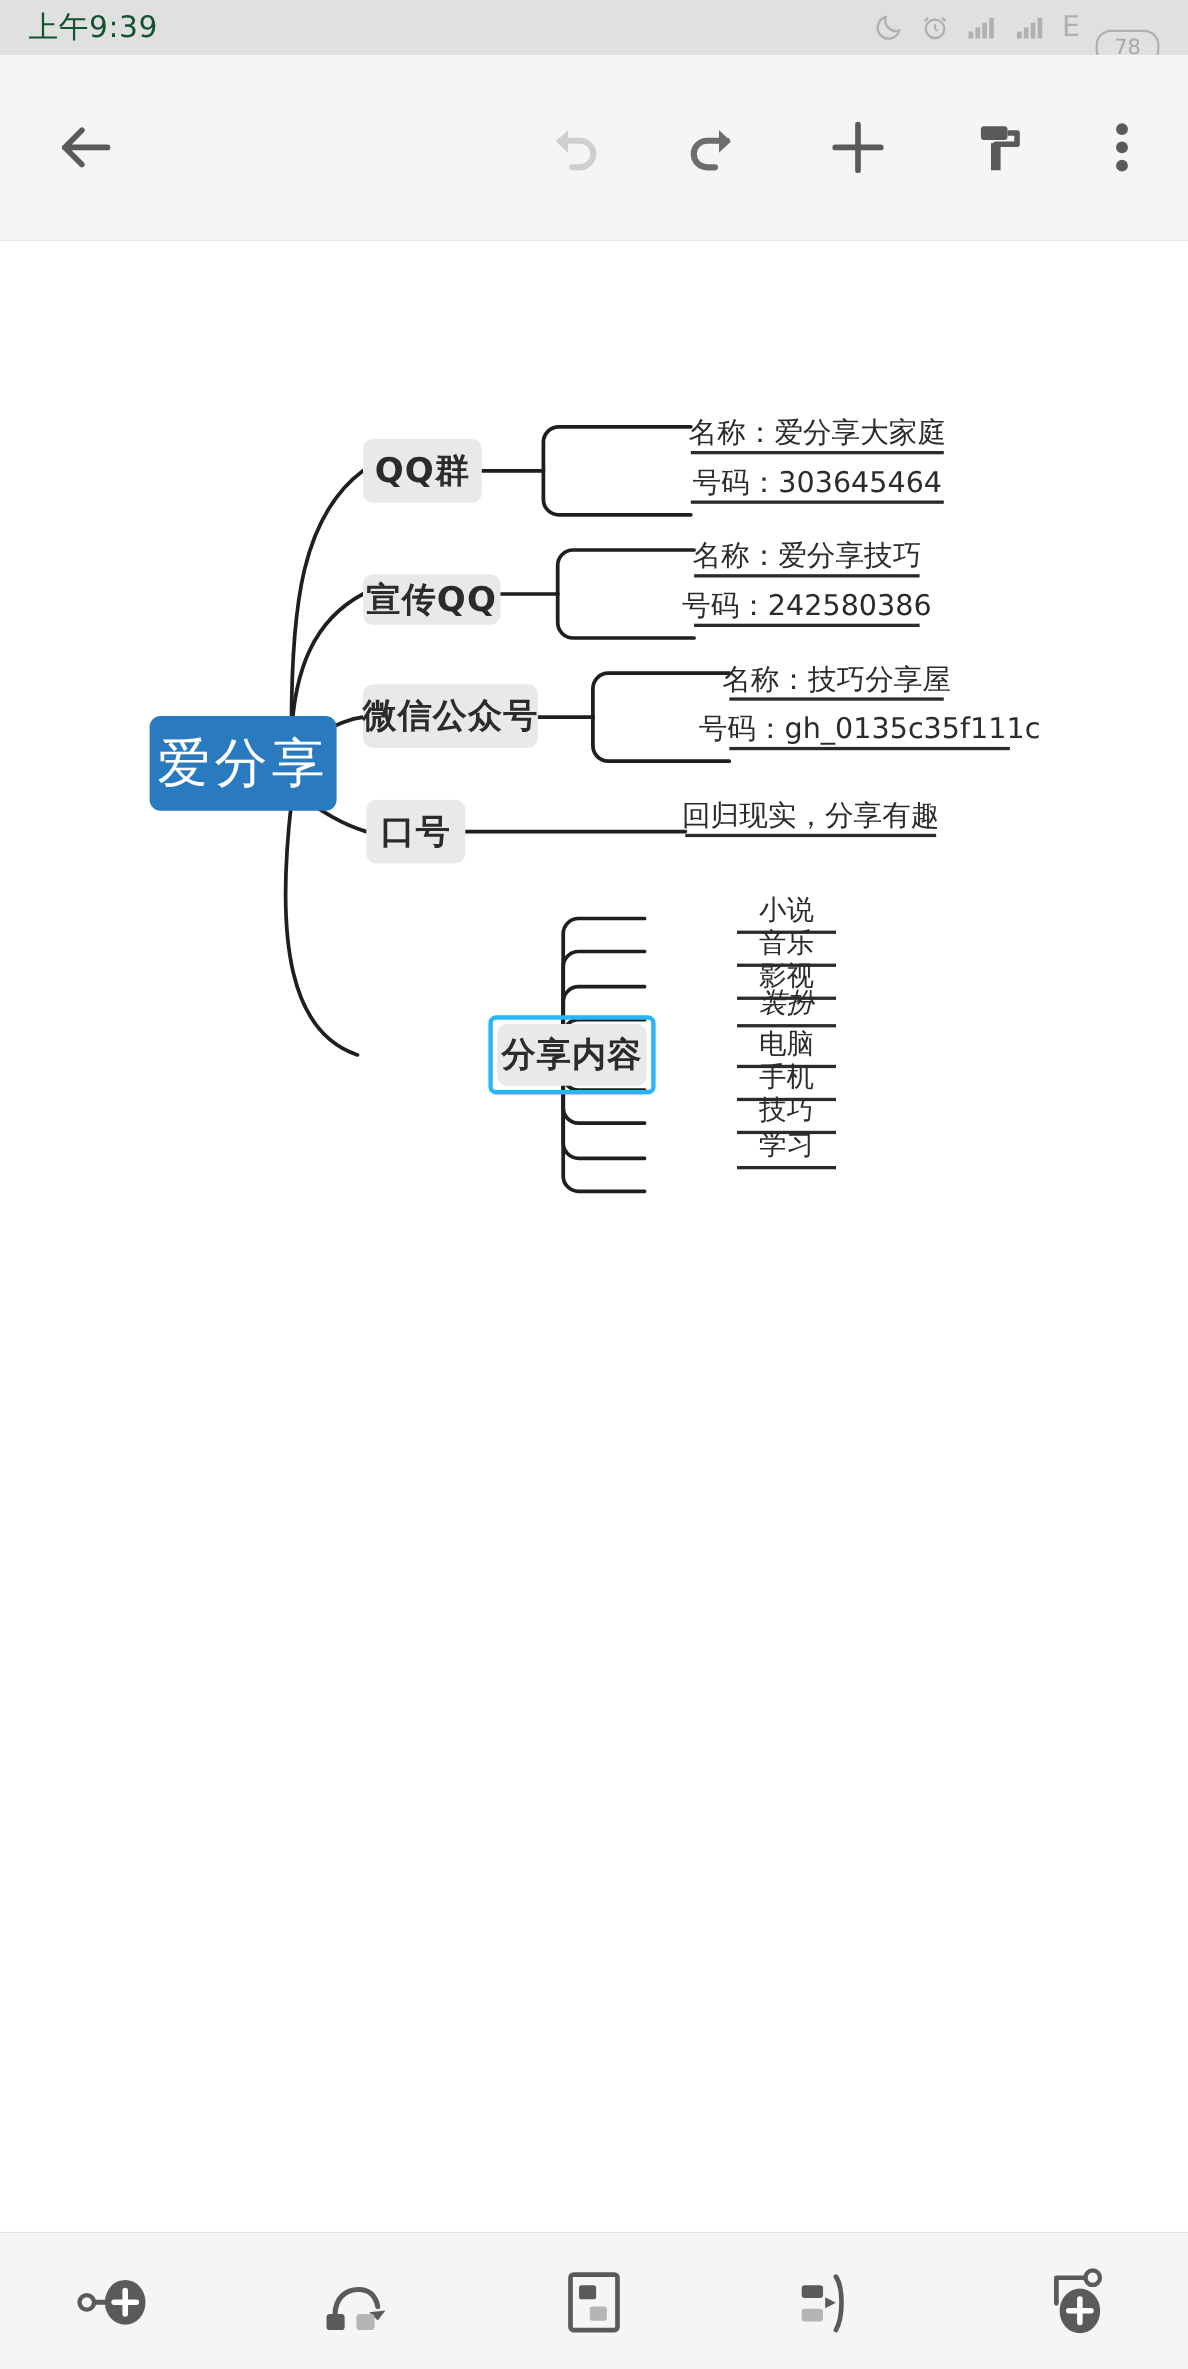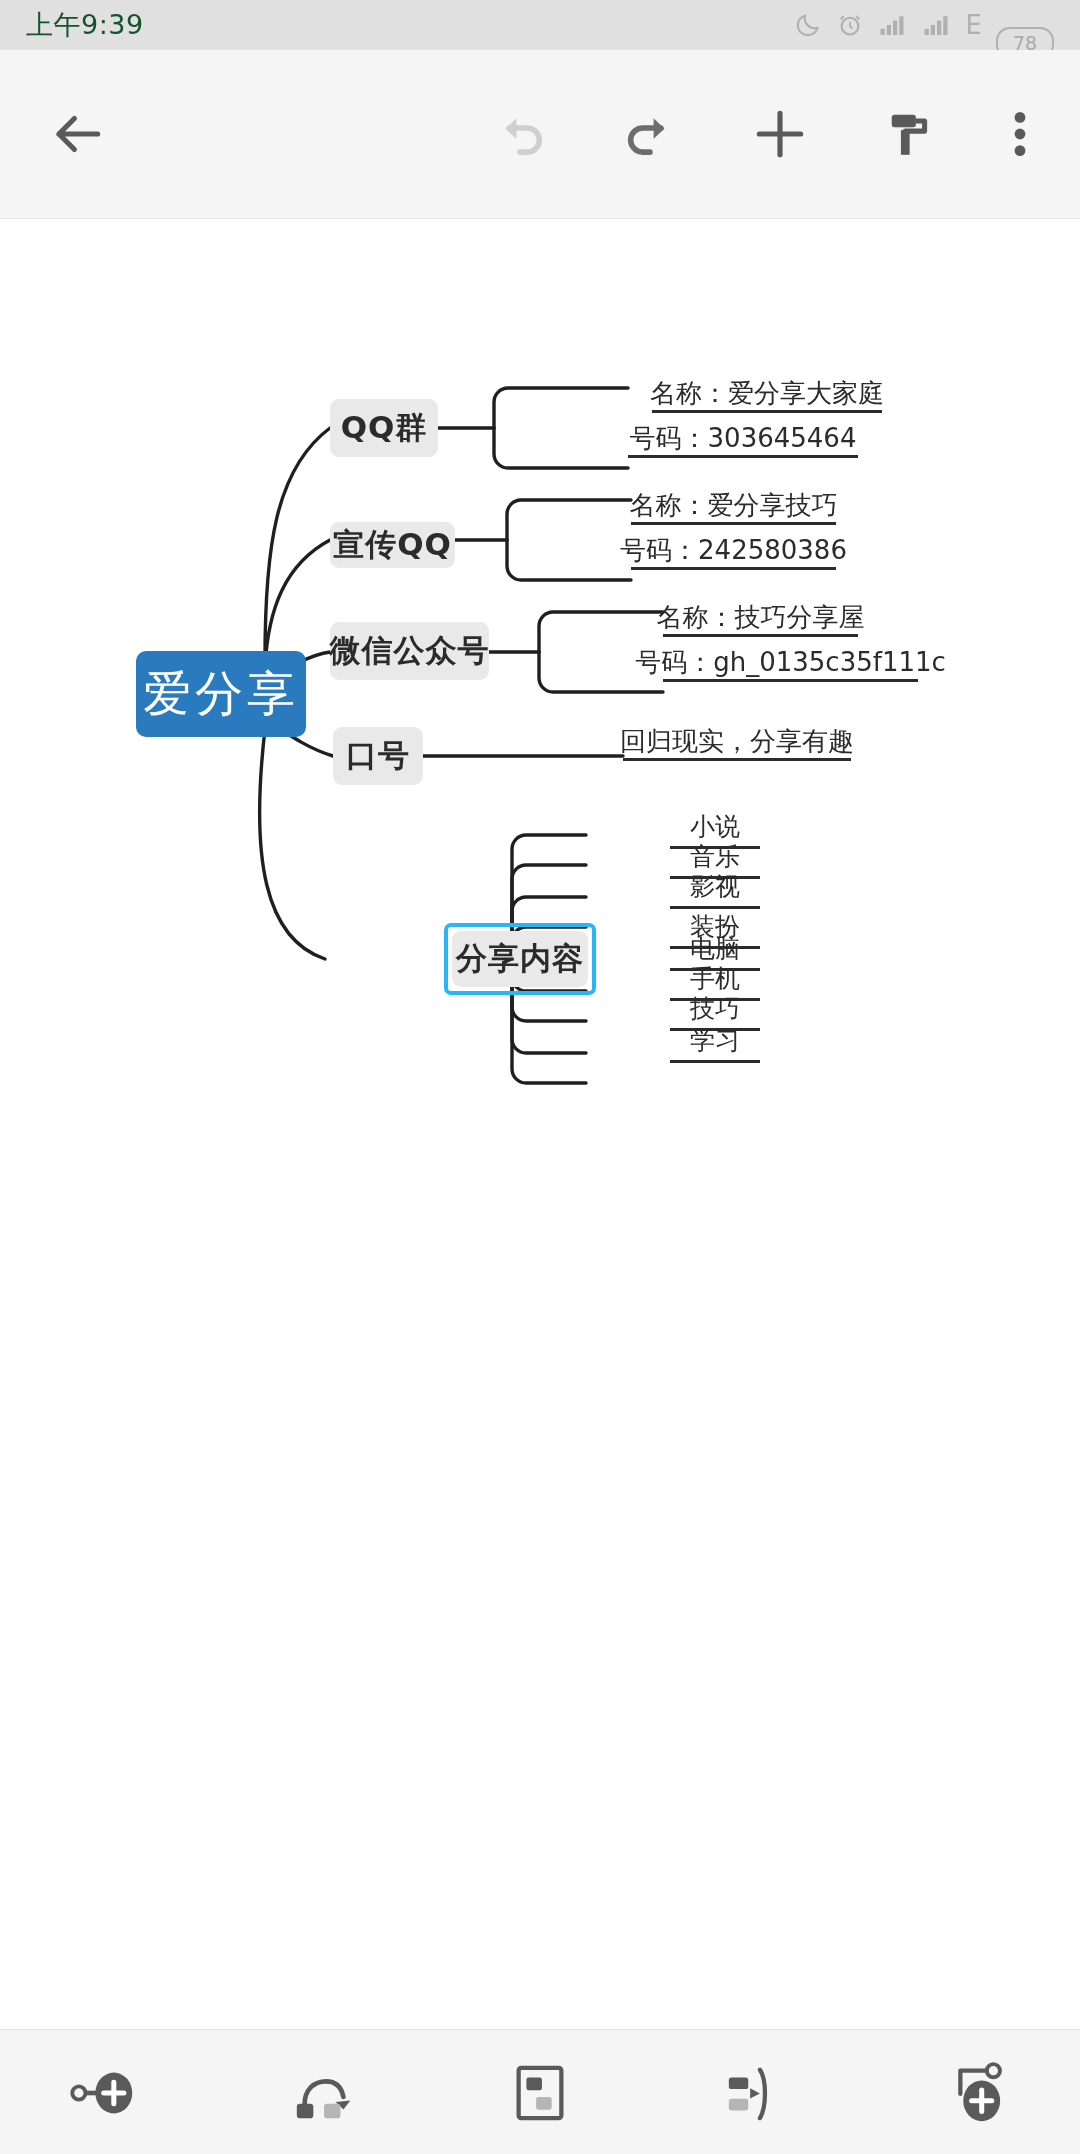--- a/index.html
+++ b/index.html
@@ -208,41 +208,41 @@
       <path d="M512 740 v 18  a 14 14 0 0 0 14 14 h 60"></path>
       <path d="M512 740 v 48  a 14 14 0 0 0 14 14 h 60"></path>
       <path d="M512 740 v 80  a 14 14 0 0 0 14 14 h 60"></path>
       <path d="M512 740 v 110 a 14 14 0 0 0 14 14 h 60"></path>
     </g>
   </svg>
 
   <div class="node root" style="left:96px;top:432px;width:170px;height:86px;margin-left:40px;">爱分享</div>
 
   <div class="node branch" style="left:330px;top:180px;width:108px;height:58px;">QQ群</div>
-  <div class="leaf" style="left:628px;top:160px;width:230px;height:34px;margin-left:24px;">名称：爱分享大家庭</div>
+  <div class="leaf" style="left:628px;top:160px;width:230px;height:34px;">名称：爱分享大家庭</div>
   <div class="leaf" style="left:628px;top:205px;width:230px;height:34px;">号码：303645464</div>
 
   <div class="node branch" style="left:330px;top:303px;width:125px;height:46px;">宣传QQ</div>
   <div class="leaf" style="left:631px;top:272px;width:205px;height:34px;text-align:right;">名称：爱分享技巧</div>
   <div class="leaf" style="left:631px;top:317px;width:205px;height:34px;">号码：242580386</div>
 
   <div class="node branch" style="left:330px;top:403px;width:159px;height:58px;">微信公众号</div>
   <div class="leaf" style="left:663px;top:384px;width:195px;height:34px;">名称：技巧分享屋</div>
   <div class="leaf mono" style="left:663px;top:429px;width:255px;height:34px;">号码：gh_0135c35f111c</div>
 
   <div class="node branch" style="left:333px;top:508px;width:90px;height:58px;">口号</div>
   <div class="leaf" style="left:623px;top:508px;width:228px;height:34px;">回归现实，分享有趣</div>
 
   <div class="sel-box" style="left:444px;top:704px;width:152px;height:72px;"></div>
   <div class="node branch" style="left:452px;top:712px;width:136px;height:56px;">分享内容</div>
 
   <div class="leaf-sm" style="left:670px;top:600px;width:90px;height:30px;">小说</div>
   <div class="leaf-sm" style="left:670px;top:630px;width:90px;height:30px;">音乐</div>
   <div class="leaf-sm" style="left:670px;top:660px;width:90px;height:30px;">影视</div>
-  <div class="leaf-sm" style="left:670px;top:700px;width:90px;height:30px;">装扮</div>
+  <div class="leaf-sm" style="left:670px;top:685px;width:90px;height:30px;font-style:italic;">装扮</div>
   <div class="leaf-sm" style="left:670px;top:722px;width:90px;height:30px;">电脑</div>
   <div class="leaf-sm" style="left:670px;top:752px;width:90px;height:30px;">手机</div>
   <div class="leaf-sm" style="left:670px;top:782px;width:90px;height:30px;">技巧</div>
   <div class="leaf-sm" style="left:670px;top:814px;width:90px;height:30px;">学习</div>
 
 </div>
 
 <div class="bottombar">
   <div class="bb-btn">
     <svg width="78" height="66" viewBox="0 0 40 34">

